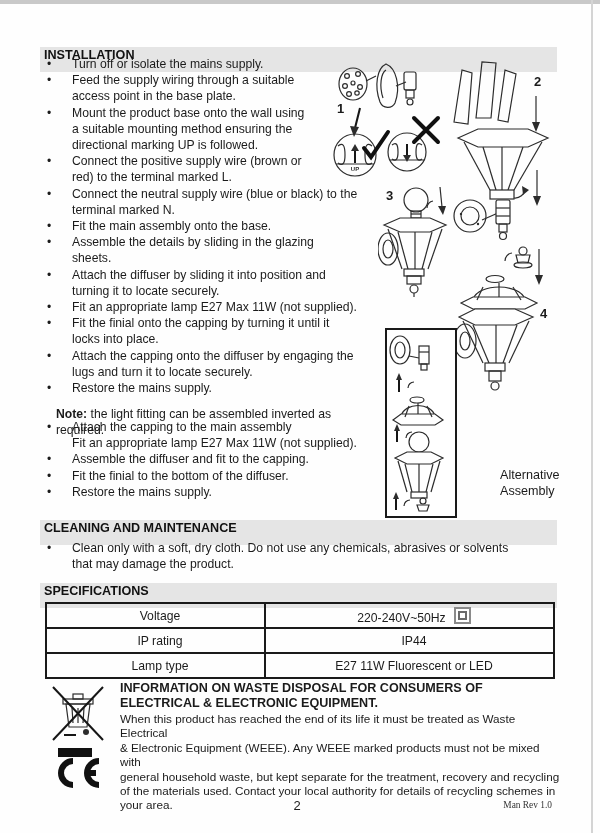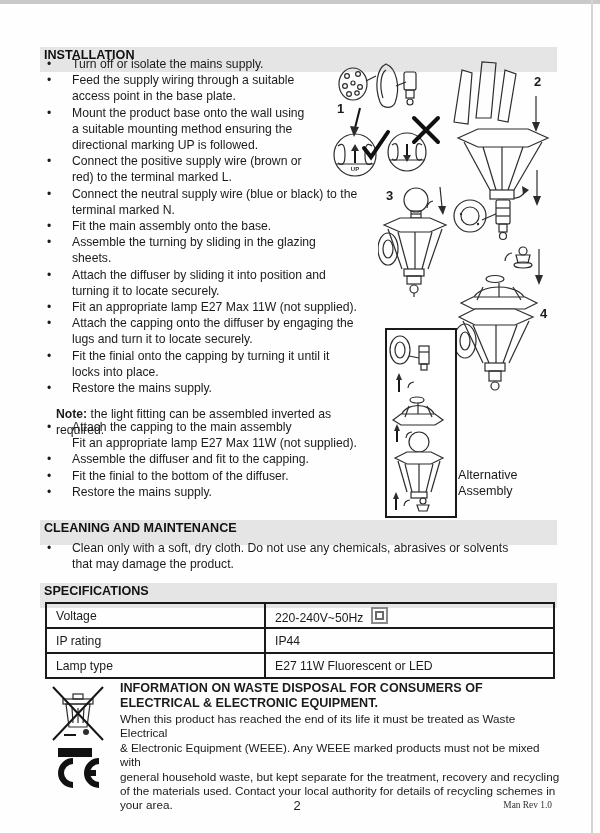--- a/index.html
+++ b/index.html
@@ -9,31 +9,31 @@
   .edge-right{position:absolute;left:591px;top:0;width:2px;height:833px;background:#d4d4d4;}
   .bar{position:absolute;left:40px;width:517px;height:25px;background:#e5e5e5;
        font-weight:bold;font-size:12.6px;line-height:16px;padding-left:4px;box-sizing:border-box;color:#111;}
   .blist{position:absolute;left:40px;margin:0;padding:0;list-style:none;font-size:12.2px;line-height:16.2px;}
   .blist li{display:flex;}
   .blist .blt{width:32px;flex:0 0 32px;padding-left:7px;box-sizing:border-box;}
   .blist .blt::before{content:"\2022";}
   .pre{white-space:pre-line;}
   .note{position:absolute;left:40px;top:406px;width:390px;font-size:12.2px;line-height:16px;margin-left:16px;}
   .note b{font-weight:bold;}
-  .spec-table{position:absolute;left:45px;top:602px;width:510px;border-collapse:collapse;font-size:12.2px;}
+  .spec-table{position:absolute;left:45px;top:602px;width:510px;border-collapse:collapse;font-size:12.2px;text-align:center;}
   .spec-table td{border:2px solid #1a1a1a;height:23px;padding:0 0 0 9px;}
   .spec-table td.c1{width:208px;}
   .c2{display:inline-block;width:13px;height:13px;border:2px solid #8a8a8a;vertical-align:-2px;
       margin-left:8px;position:relative;}
   .c2 span{position:absolute;left:2px;top:2px;width:5px;height:5px;border:2px solid #6a6a6a;}
   .fig{position:absolute;}
   .figlabel{position:absolute;font-weight:bold;font-size:13px;}
   .altbox{position:absolute;left:385px;top:328px;width:72px;height:190px;border:2px solid #1a1a1a;
           box-sizing:border-box;background:#fff;}
-  .alt-label{position:absolute;left:458px;top:468px;width:100px;font-size:12.6px;line-height:15.5px;}
+  .alt-label{position:absolute;left:458px;top:468px;width:100px;font-size:12.6px;line-height:15.5px;padding-left:42px;}
   .disposal-head{position:absolute;left:120px;top:681px;width:440px;font-weight:bold;font-size:12.6px;line-height:14.8px;}
   .disposal-body{position:absolute;left:120px;top:712px;width:442px;font-size:11.7px;line-height:14.4px;}
   .weee-bar{position:absolute;left:58px;top:748px;width:34px;height:9px;background:#111;}
   .made-in{position:absolute;left:300px;top:784px;width:257px;text-align:right;font-size:11.4px;}
   .man-rev{position:absolute;left:300px;top:800px;width:252px;text-align:right;font-size:9.4px;color:#333;font-family:Liberation Serif, serif;}
   .page-num{position:absolute;left:0;top:798px;width:594px;text-align:center;font-size:13px;}
   svg{display:block;}
   .ln{stroke:#2c2c2c;stroke-width:1.2;fill:none;}
   .lnf{stroke:#2c2c2c;stroke-width:1.2;fill:#ffffff;}
   .thick{stroke:#161616;stroke-width:2;fill:none;}
@@ -74,41 +74,41 @@
         <span class="blt"></span>
         <span class="pre">Connect the neutral supply wire (blue or black) to the
 terminal marked N.</span>
       </li>
     <li>
         <span class="blt"></span>
         <span class="pre">Fit the main assembly onto the base.</span>
       </li>
     <li>
         <span class="blt"></span>
-        <span class="pre">Assemble the turning by sliding in the glazing
+        <span class="pre">Assemble the details by sliding in the glazing
 sheets.</span>
       </li>
     <li>
         <span class="blt"></span>
         <span class="pre">Attach the diffuser by sliding it into position and
 turning it to locate securely.</span>
       </li>
     <li>
         <span class="blt"></span>
         <span class="pre">Fit an appropriate lamp E27 Max 11W (not supplied).</span>
       </li>
     <li>
         <span class="blt"></span>
+        <span class="pre">Fit the finial onto the capping by turning it until it
+locks into place.</span>
+      </li>
+    <li>
+        <span class="blt"></span>
         <span class="pre">Attach the capping onto the diffuser by engaging the
 lugs and turn it to locate securely.</span>
-      </li>
-    <li>
-        <span class="blt"></span>
-        <span class="pre">Fit the finial onto the capping by turning it until it
-locks into place.</span>
       </li>
     <li>
         <span class="blt"></span>
         <span class="pre">Restore the mains supply.</span>
       </li>
   </ul>
 
   <div class="note"><b>Note:</b> <span class="pre">the light fitting can be assembled inverted as
 required.</span></div>
 

